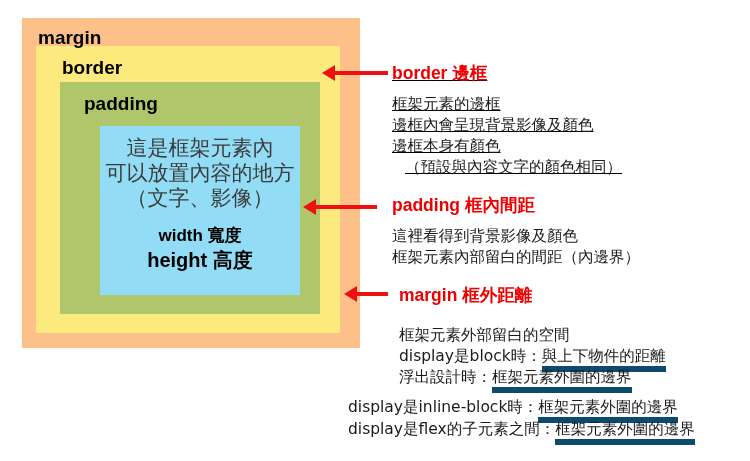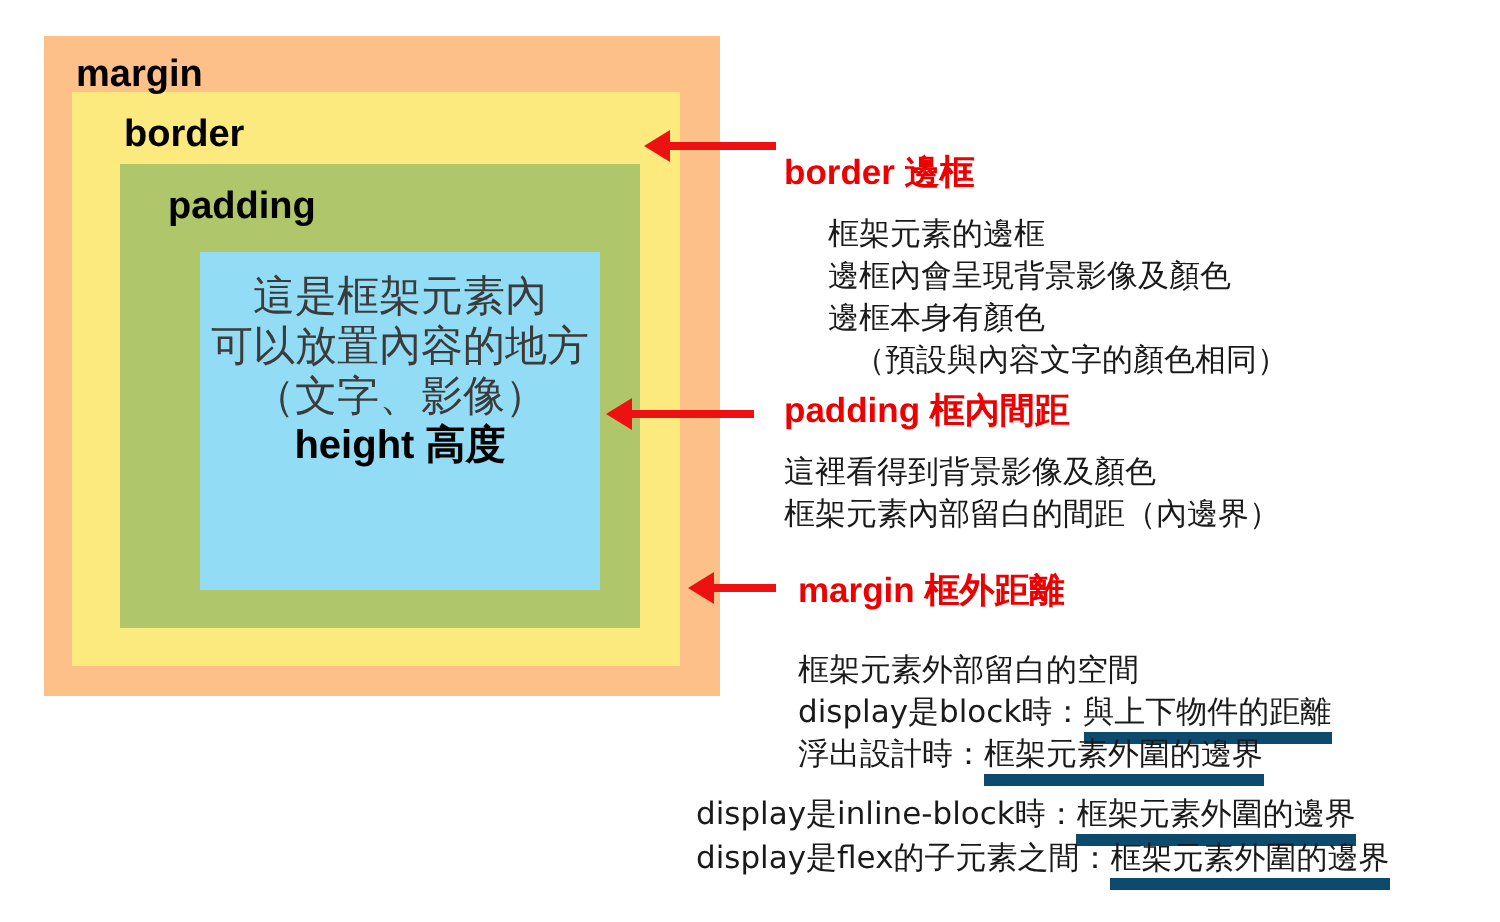--- a/index.html
+++ b/index.html
@@ -81,22 +81,22 @@
     white-space:nowrap;
     font-family:"Liberation Sans","DejaVu Sans",sans-serif;
   }
   .ann-body{
     color:#1a1a1a;font-size:15.5px;line-height:21px;
     font-family:"DejaVu Sans","Liberation Sans",sans-serif;
     white-space:nowrap;
   }
   .ann-body .ind{padding-left:13px;text-align:center;}
 
-  .ann-border{left:392px;top:76px;}
-  .ann-border .ann-body{margin-top:9px;margin-left:22px;}
+  .ann-border{left:392px;top:63px;text-decoration:underline;}
+  .ann-border .ann-body{margin-top:9px;}
 
   .ann-padding{left:392px;top:195px;}
   .ann-padding .ann-body{margin-top:9px;}
 
   .ann-margin{left:399px;top:285px;}
   .ann-margin .ann-body{margin-top:18px;}
 
   .ann-extra{
     position:absolute;left:348px;top:396px;
     color:#1a1a1a;font-size:15.5px;line-height:22px;
@@ -119,20 +119,21 @@
   <div class="box-content"></div>
 
   <div class="box-label lbl-margin">margin</div>
   <div class="box-label lbl-border">border</div>
   <div class="box-label lbl-padding">padding</div>
 
   <div class="content-text">
     <div class="ln">這是框架元素內</div>
     <div class="ln">可以放置內容的地方</div>
     <div class="ln">（文字、影像）</div>
+    <div class="dim">width 寬度</div>
     <div class="dim2">height 高度</div>
   </div>
 
   <div class="arrow arrow-border"></div>
   <div class="arrow arrow-padding"></div>
   <div class="arrow arrow-margin"></div>
 
   <div class="ann ann-border">
     <div class="ann-title">border 邊框</div>
     <div class="ann-body">

